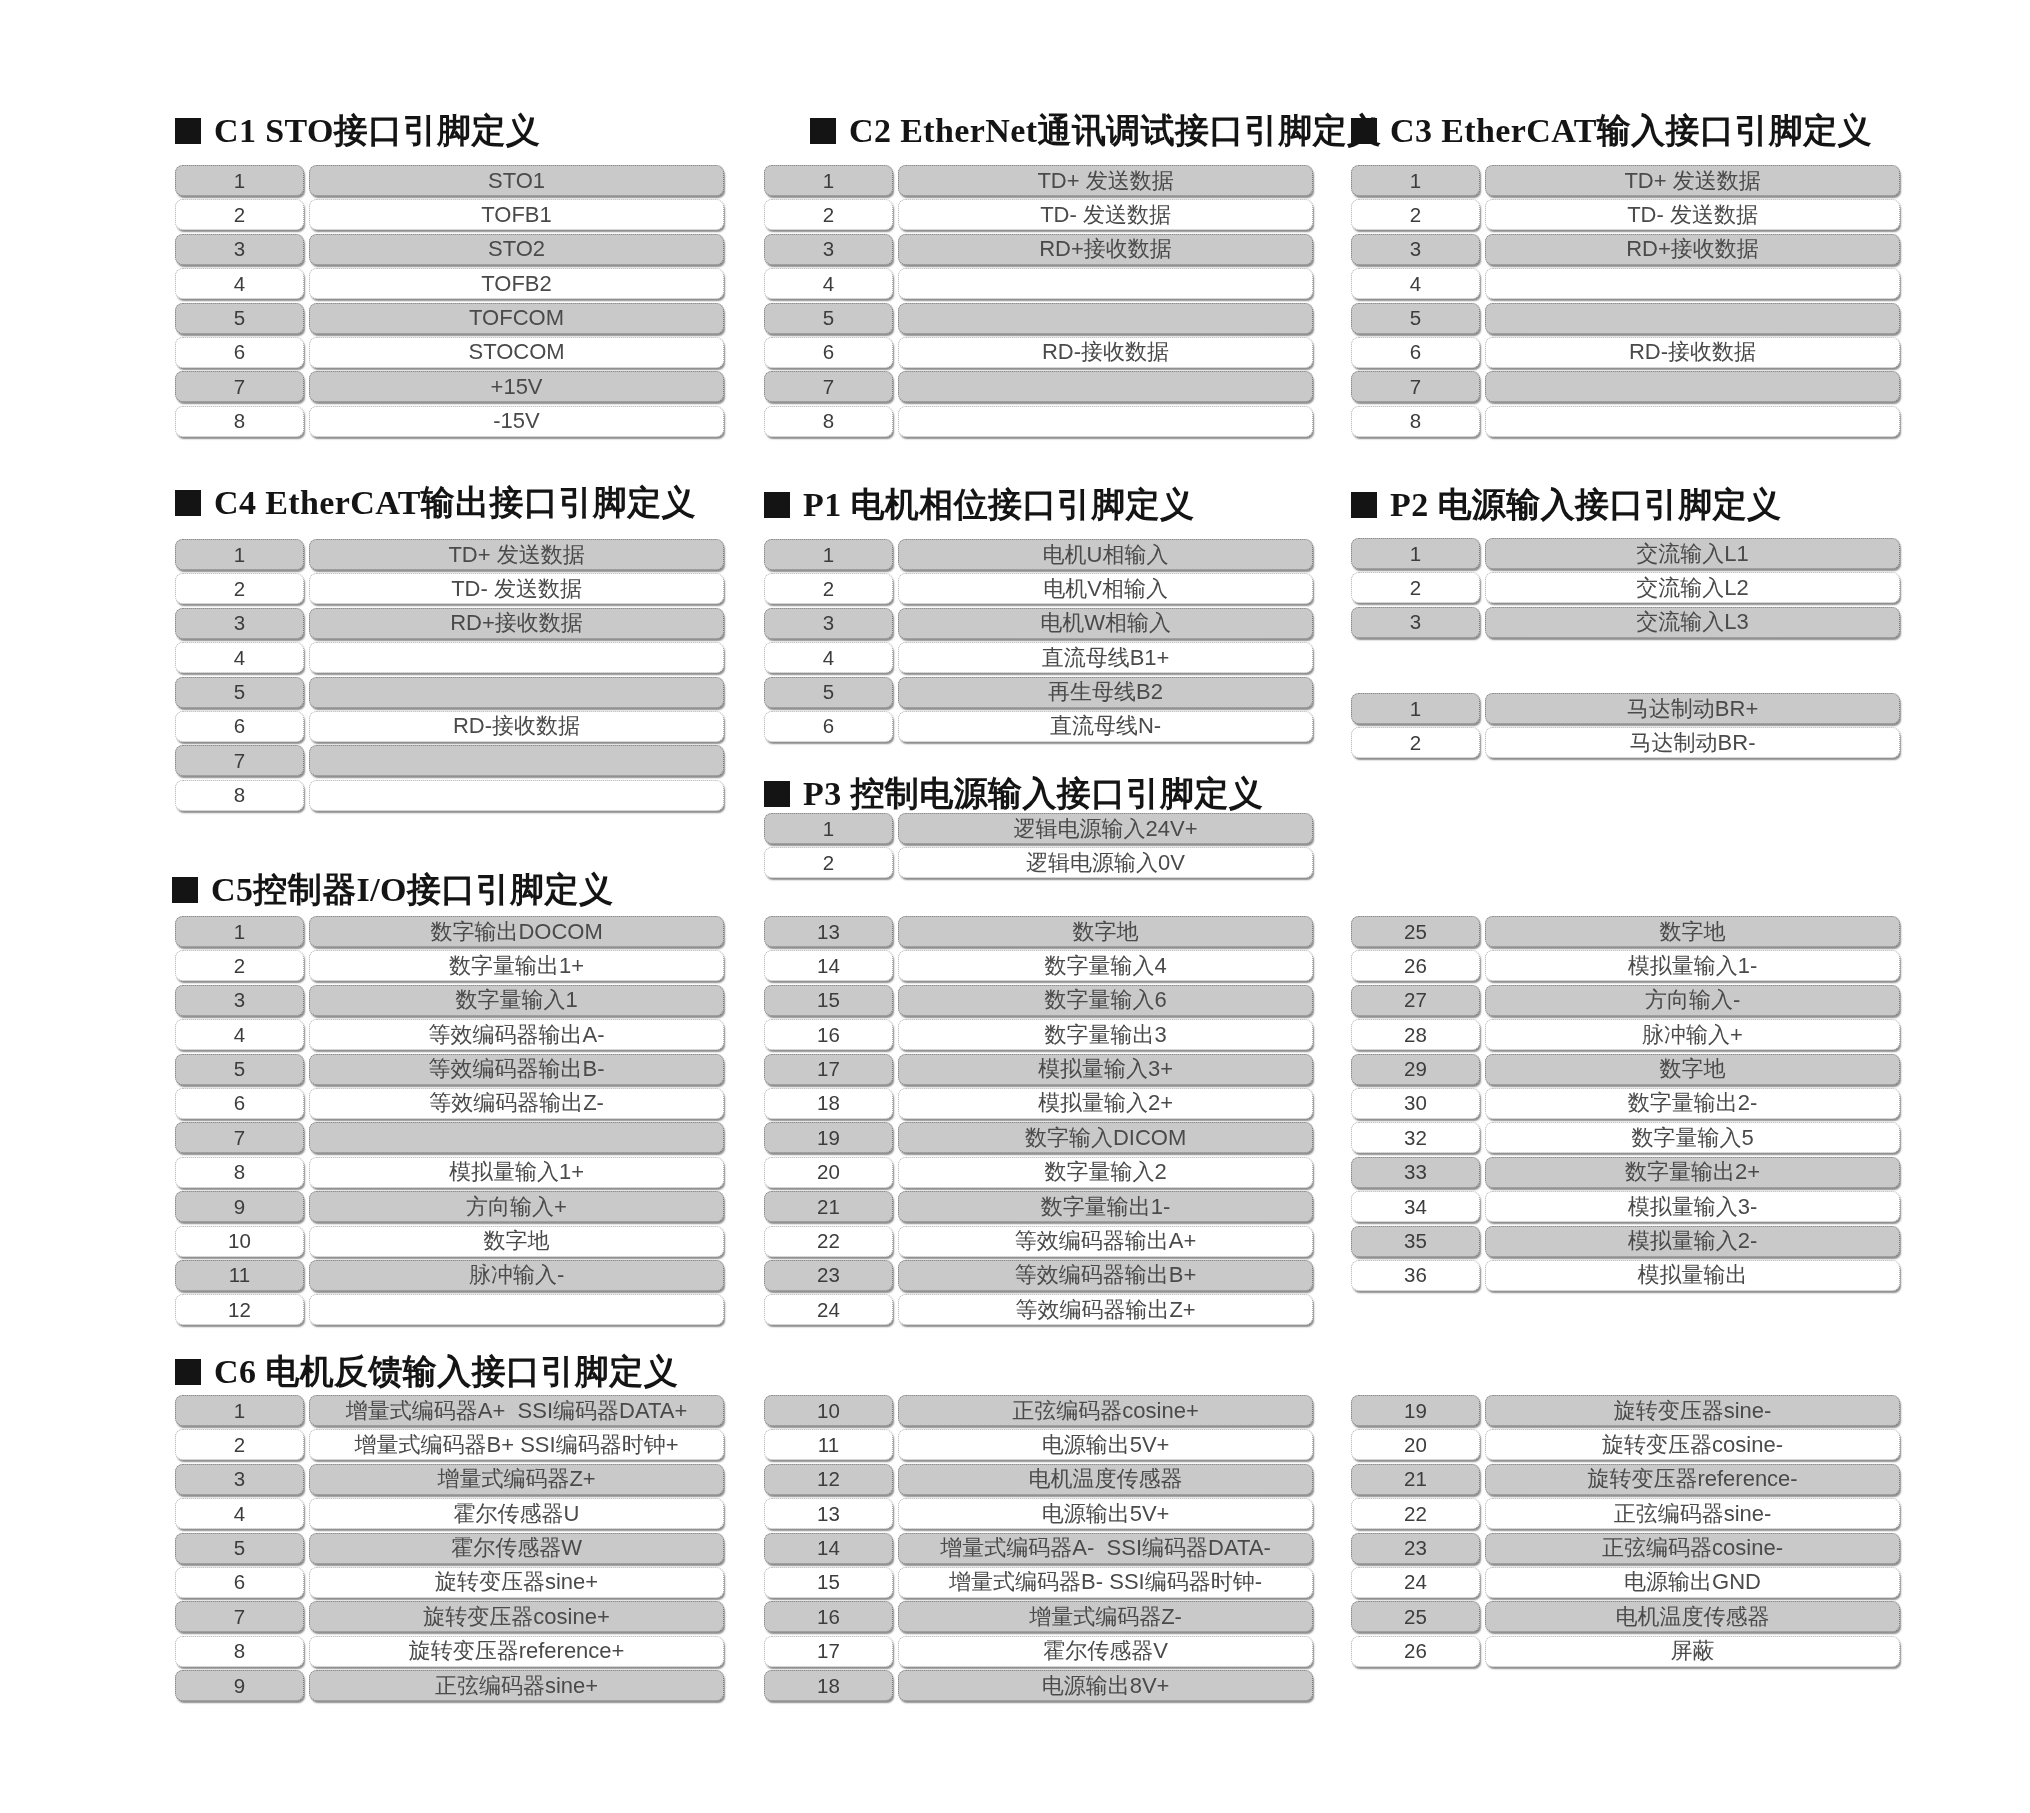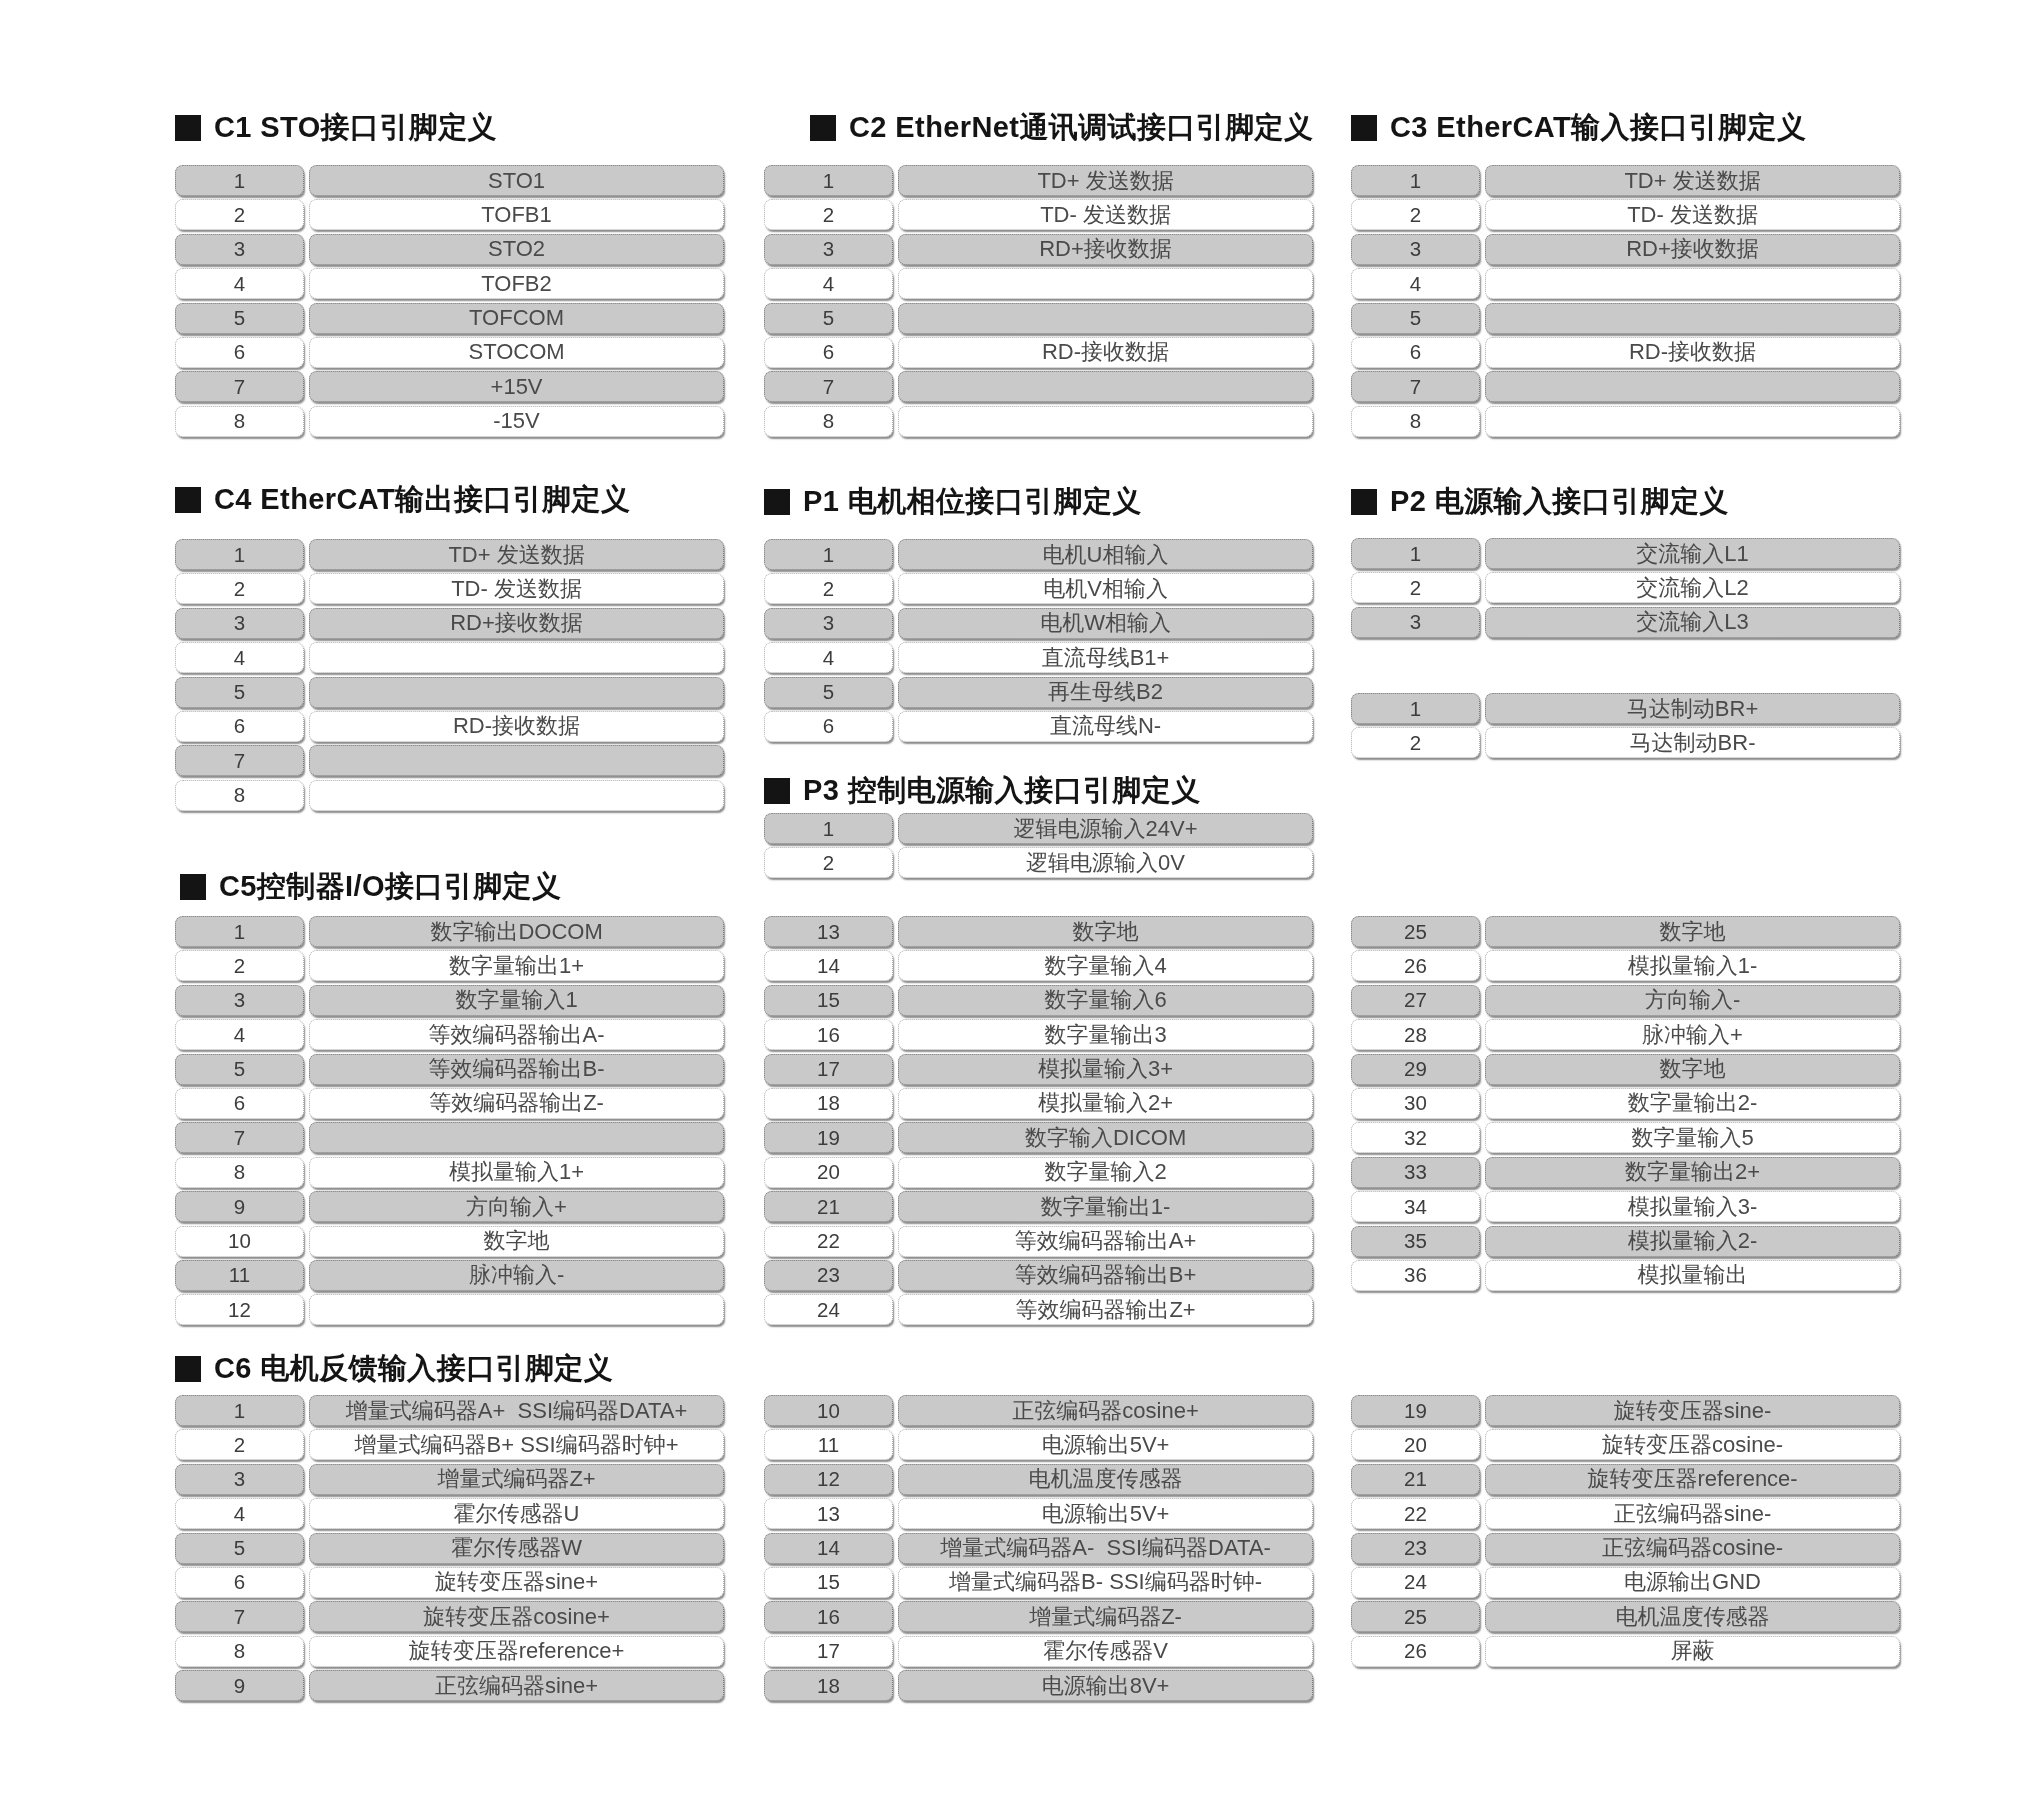--- a/index.html
+++ b/index.html
@@ -6,22 +6,22 @@
   body{
     width:2031px;height:1813px;
     background:#ffffff;
     font-family:"Liberation Sans","DejaVu Sans",sans-serif;
     position:relative;overflow:hidden;
   }
   .canvas{position:absolute;inset:0;}
   .title{
     position:absolute;margin:0;
     display:flex;align-items:center;gap:13px;
-    font-size:29px;font-weight:bold;color:#141414;
-    letter-spacing:0.4px;white-space:pre;
+    font-size:34px;font-weight:bold;color:#141414;
+    letter-spacing:0.4px;white-space:pre;font-family:Liberation Serif, serif;
   }
   .sq{
     width:26px;height:26px;background:#141414;
     display:inline-block;flex:0 0 auto;
   }
   .rows{
     position:absolute;width:549px;
     display:flex;flex-direction:column;gap:3.4px;
   }
   .row{display:flex;gap:5.1px;height:31px;flex:0 0 auto;}
@@ -274,21 +274,21 @@
       <div class="row g">
         <div class="cell pin">1</div>
         <div class="cell desc">逻辑电源输入24V+</div>
       </div>
       <div class="row w">
         <div class="cell pin">2</div>
         <div class="cell desc">逻辑电源输入0V</div>
       </div>
     </div>
 
-  <h2 class="title" style="left:180px;top:867px">
+  <h2 class="title" style="left:172px;top:867px">
     <span class="sq"></span>
     <span>C5控制器I/O接口引脚定义</span>
   </h2>
   <div class="rows" style="left:175px;top:916px">
       <div class="row g">
         <div class="cell pin">1</div>
         <div class="cell desc">数字输出DOCOM</div>
       </div>
       <div class="row w">
         <div class="cell pin">2</div>

